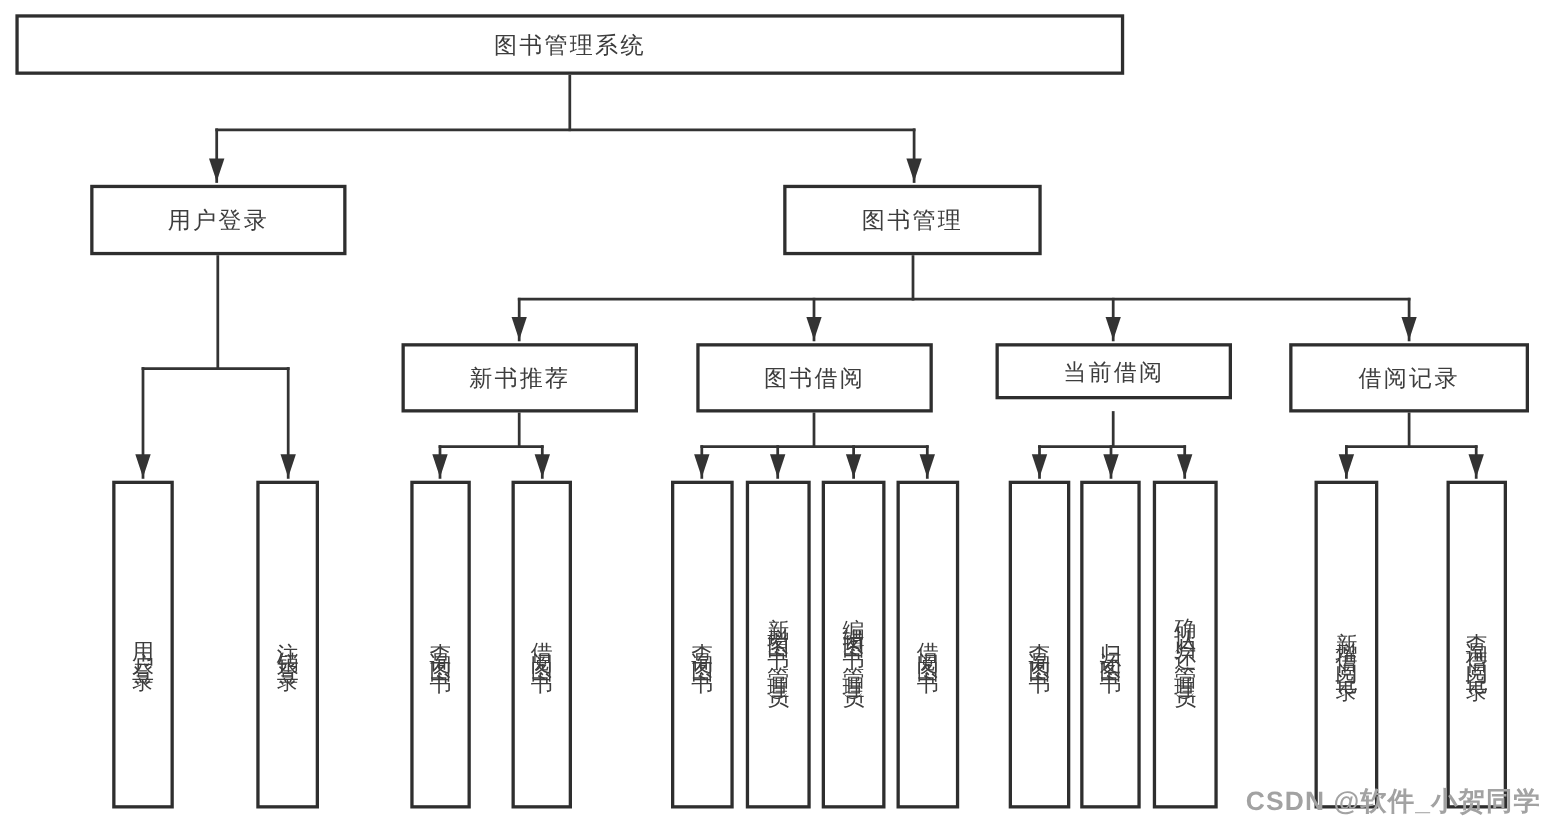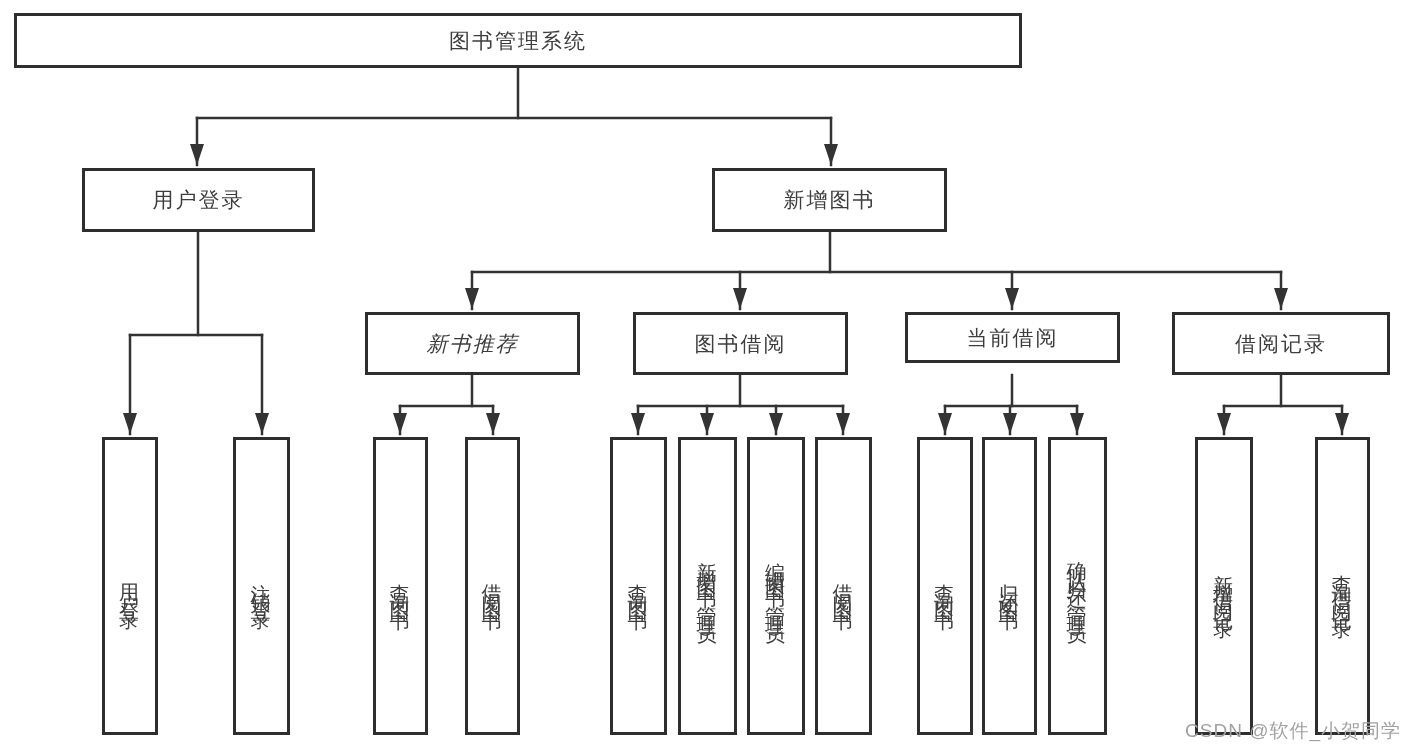--- a/index.html
+++ b/index.html
@@ -55,24 +55,25 @@
     text-orientation: mixed;
     font-size: 20px;
     letter-spacing: 9px;
     white-space: nowrap;
   }
   #watermark {
     position: absolute;
     right: 4px;
     bottom: 3px;
     color: #a2a2a2;
-    font-size: 19px;
+    font-size: 24px;
     letter-spacing: 1px;
     z-index: 2;
     white-space: nowrap;
+    font-weight: bold;
   }
 </style>
 </head>
 <body>
 
 <div id="canvas">
 
   <svg id="wires" viewBox="0 0 1405 747" xmlns="http://www.w3.org/2000/svg">
     <defs>
       <marker id="arrow" markerUnits="userSpaceOnUse" markerWidth="24" markerHeight="16" refX="21" refY="8" orient="auto">
@@ -119,23 +120,23 @@
       <line x1="1281" y1="375" x2="1281" y2="406"></line>
       <line x1="1224" y1="406" x2="1342" y2="406"></line>
       <line x1="1224" y1="406" x2="1224" y2="434" marker-end="url(#arrow)"></line>
       <line x1="1342" y1="406" x2="1342" y2="434" marker-end="url(#arrow)"></line>
     </g>
   </svg>
 
   <div class="node" style="left:14px; top:13px; width:1008px; height:55px;">图书管理系统</div>
 
   <div class="node" style="left:82px; top:168px; width:233px; height:64px;">用户登录</div>
-  <div class="node" style="left:712px; top:168px; width:235px; height:64px;">新增图书</div>
+  <div class="node" style="left:712px; top:168px; width:235px; height:64px;">图书管理</div>
 
-  <div class="node" style="left:365px; top:312px; width:215px; height:63px;font-style:italic;">新书推荐</div>
+  <div class="node" style="left:365px; top:312px; width:215px; height:63px;">新书推荐</div>
   <div class="node" style="left:633px; top:312px; width:215px; height:63px;font-family:Liberation Serif, serif;">图书借阅</div>
   <div class="node" style="left:905px; top:312px; width:215px; height:51px;">当前借阅</div>
   <div class="node" style="left:1172px; top:312px; width:218px; height:63px;">借阅记录</div>
 
   <div class="vnode" style="left:102px; width:56px;">
     <span>用户登录</span>
   </div>
   <div class="vnode" style="left:233px; width:57px;">
     <span>注销登录</span>
   </div>

